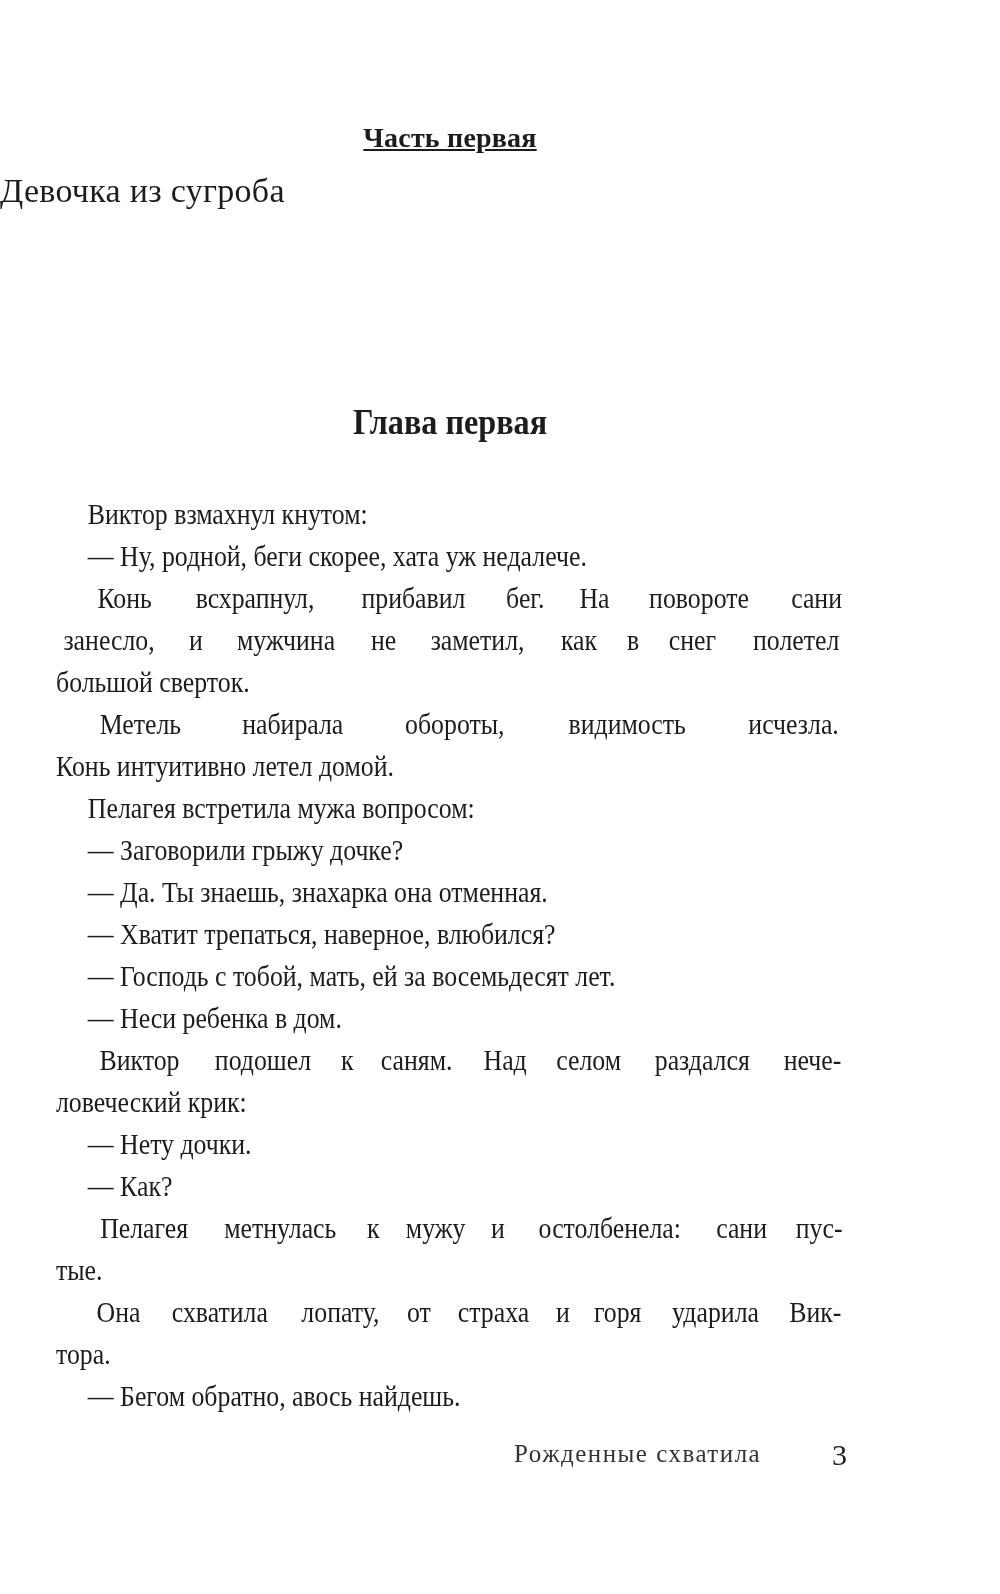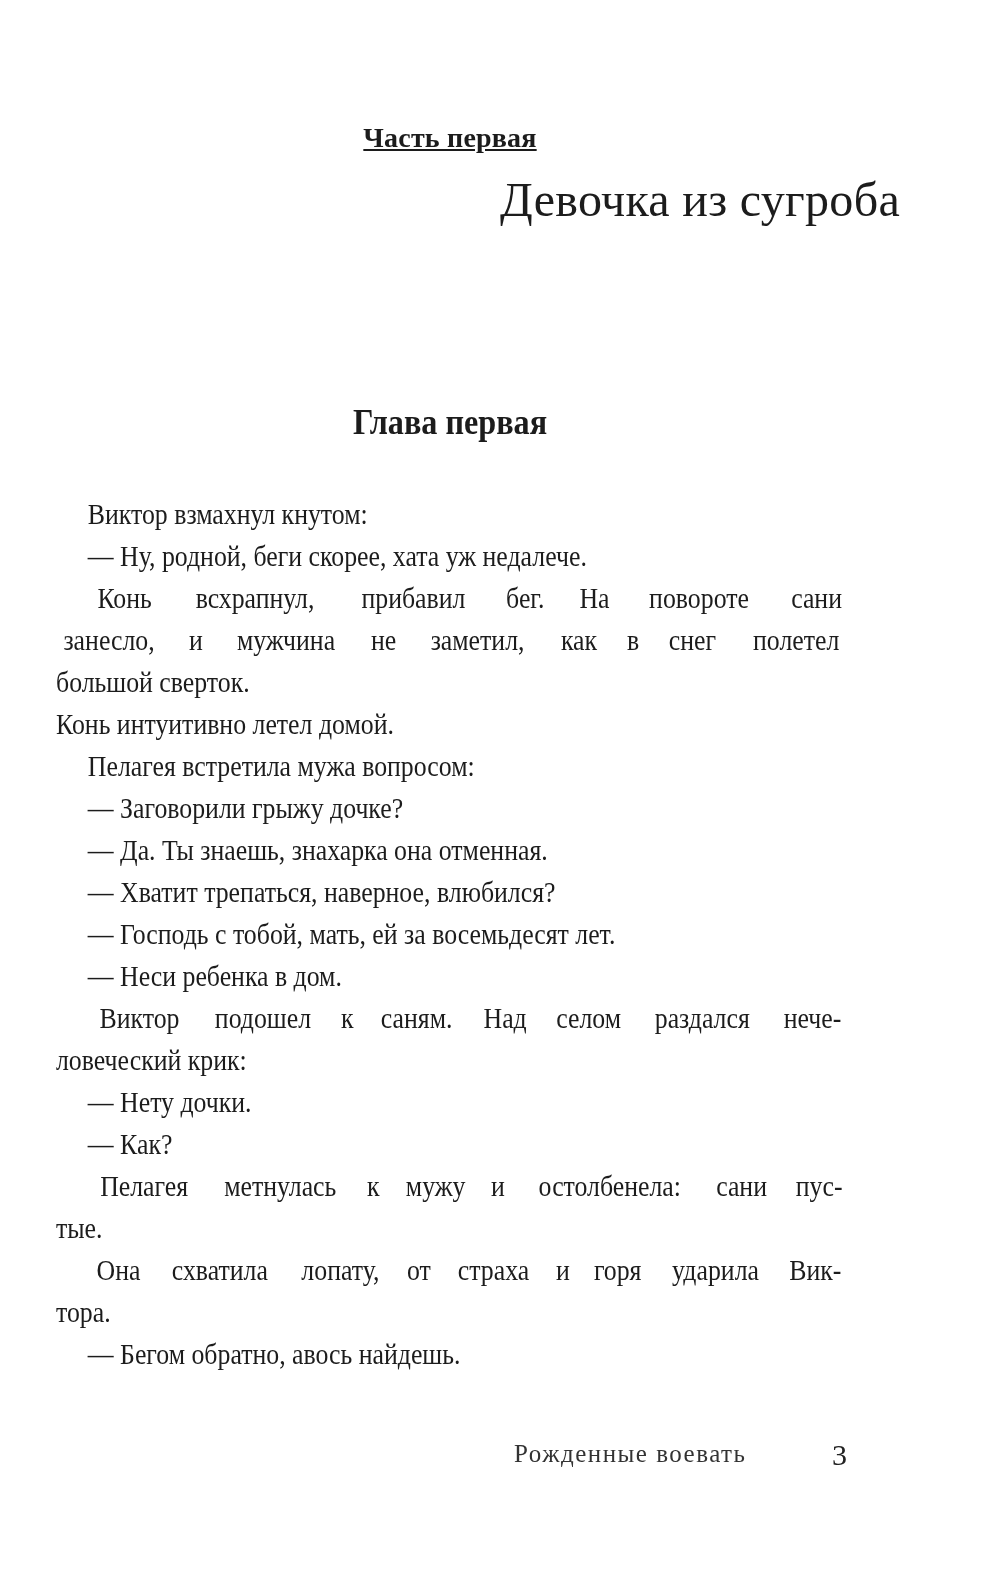--- a/index.html
+++ b/index.html
@@ -1,18 +1,18 @@
 <!DOCTYPE html>
 <html><head>
 <meta charset="utf-8">
 <style>
   html, body { margin: 0; padding: 0; background: #ffffff; }
   body { width: 1000px; height: 1594px; position: relative; overflow: hidden; color: #1c1c1c; font-family: "Liberation Serif", "DejaVu Serif", serif; }
   .part-label { position: absolute; top: 122px; left: 0; width: 900px; text-align: center; font-weight: bold; font-size: 28px; letter-spacing: 0.2px; text-decoration: underline; }
-  .part-title { position: absolute; top: 172px; left: 0; width: 900px; text-align: right; font-size: 48px; letter-spacing: 0.3px; }
+  .part-title { position: absolute; top: 172px; left: 0; width: 900px; text-align: left; font-size: 34px; letter-spacing: 0.3px; }
   .chapter-title { position: absolute; top: 403px; left: 0; width: 900px; text-align: center; font-weight: bold; font-size: 35px; transform: scaleX(0.92); transform-origin: 450px 0; }
   .body { position: absolute; top: 493px; left: 56px; width: 790px; font-size: 30px; line-height: 42px; }
   .line { white-space: nowrap; height: 42px; transform-origin: 0 0; }
   .line.indent { padding-left: 37px; }
   .line.justify { display: flex; justify-content: space-between; white-space: nowrap; }
   .line.justify span { display: inline-block; }
   .footer { position: absolute; top: 1440px; left: 0; width: 1000px; }
   .running-title { position: absolute; left: 514px; top: 0; font-size: 25px; letter-spacing: 1.5px; color: #333; }
   .page-number { position: absolute; left: 832px; top: -2px; font-size: 30px; color: #222; }
 </style>
@@ -40,20 +40,27 @@
       <span style="transform: scaleX(0.86); transform-origin: 50% 0px;">и</span>
       <span style="transform: scaleX(0.86); transform-origin: 50% 0px;">мужчина</span>
       <span style="transform: scaleX(0.86); transform-origin: 50% 0px;">не</span>
       <span style="transform: scaleX(0.86); transform-origin: 50% 0px;">заметил,</span>
       <span style="transform: scaleX(0.86); transform-origin: 50% 0px;">как</span>
       <span style="transform: scaleX(0.86); transform-origin: 50% 0px;">в</span>
       <span style="transform: scaleX(0.86); transform-origin: 50% 0px;">снег</span>
       <span style="transform: scaleX(0.86); transform-origin: 50% 0px;">полетел</span>
     </div>
     <div class="line" style="transform: scaleX(0.86);">большой сверток.</div>
+    <div class="line indent justify">
+      <span style="transform: scaleX(0.86); transform-origin: 50% 0px;">Метель</span>
+      <span style="transform: scaleX(0.86); transform-origin: 50% 0px;">набирала</span>
+      <span style="transform: scaleX(0.86); transform-origin: 50% 0px;">обороты,</span>
+      <span style="transform: scaleX(0.86); transform-origin: 50% 0px;">видимость</span>
+      <span style="transform: scaleX(0.86); transform-origin: 50% 0px;">исчезла.</span>
+    </div>
     <div class="line" style="transform: scaleX(0.86);">Конь интуитивно летел домой.</div>
     <div class="line indent" style="transform: scaleX(0.86);">Пелагея встретила мужа вопросом:</div>
     <div class="line indent" style="transform: scaleX(0.86);">— Заговорили грыжу дочке?</div>
     <div class="line indent" style="transform: scaleX(0.86);">— Да. Ты знаешь, знахарка она отменная.</div>
     <div class="line indent" style="transform: scaleX(0.86);">— Хватит трепаться, наверное, влюбился?</div>
     <div class="line indent" style="transform: scaleX(0.86);">— Господь с тобой, мать, ей за восемьдесят лет.</div>
     <div class="line indent" style="transform: scaleX(0.86);">— Неси ребенка в дом.</div>
     <div class="line indent justify">
       <span style="transform: scaleX(0.86); transform-origin: 50% 0px;">Виктор</span>
       <span style="transform: scaleX(0.86); transform-origin: 50% 0px;">подошел</span>
@@ -87,15 +94,15 @@
       <span style="transform: scaleX(0.86); transform-origin: 50% 0px;">и</span>
       <span style="transform: scaleX(0.86); transform-origin: 50% 0px;">горя</span>
       <span style="transform: scaleX(0.86); transform-origin: 50% 0px;">ударила</span>
       <span style="transform: scaleX(0.86); transform-origin: 50% 0px;">Вик-</span>
     </div>
     <div class="line" style="transform: scaleX(0.86);">тора.</div>
     <div class="line indent" style="transform: scaleX(0.86);">— Бегом обратно, авось найдешь.</div>
   </div>
 
 <div class="footer">
-  <span class="running-title">Рожденные воевать</span>
+  <span class="running-title">Рожденные схватила</span>
   <span class="page-number">3</span>
 </div>
 
 </body></html>

